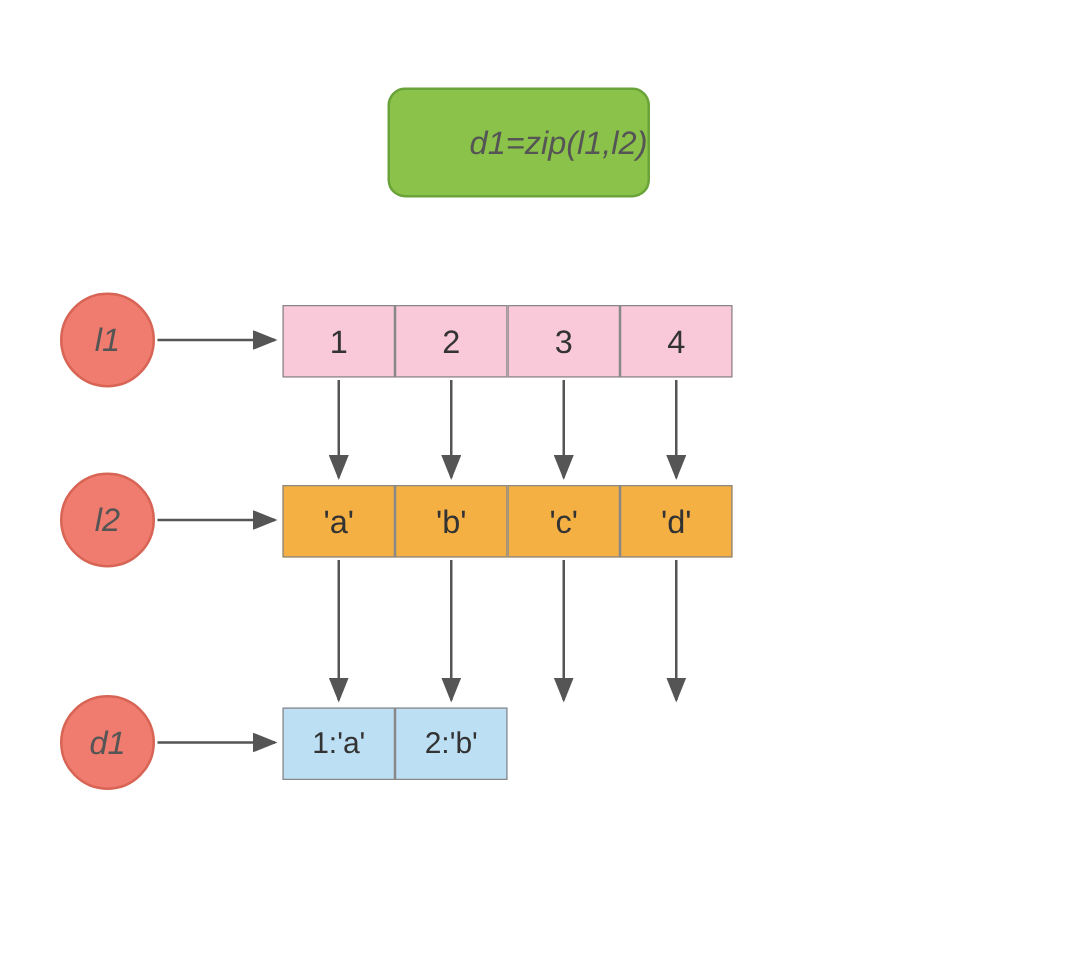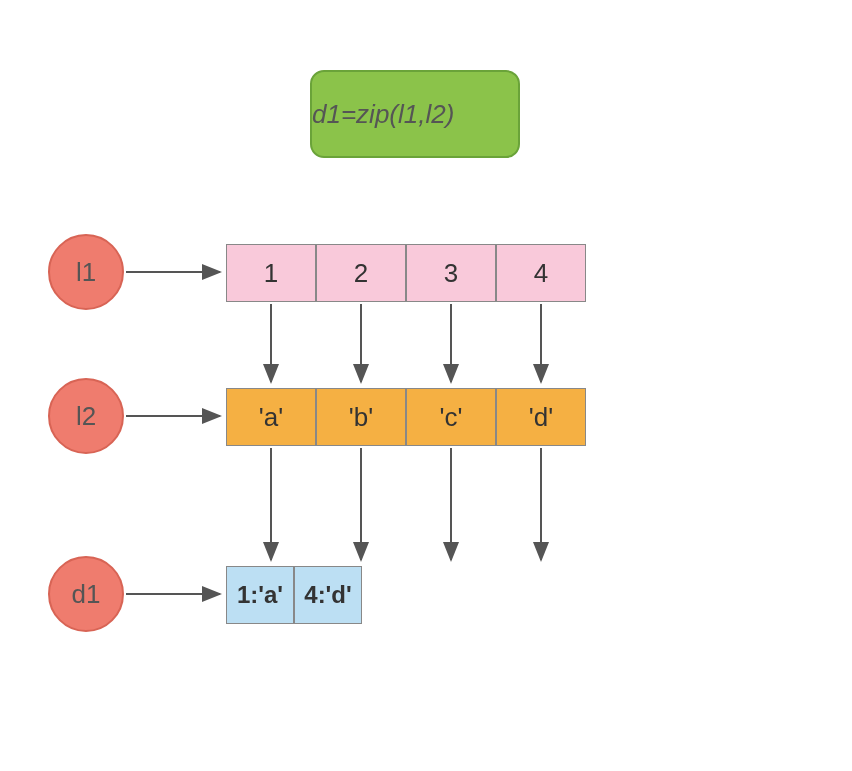--- a/index.html
+++ b/index.html
@@ -14,54 +14,55 @@
       position: absolute;
       left: 310px;
       top: 70px;
       width: 210px;
       height: 88px;
       background: #8bc34a;
       border: 2px solid #6aa339;
       border-radius: 14px;
       display: flex;
       align-items: center;
-      justify-content: flex-start;
+      justify-content: flex-end;
       font-style: italic;
       font-size: 26px;
       color: #555;
     }
     .circle {
       position: absolute;
       width: 76px;
       height: 76px;
       border-radius: 50%;
       background: #ef7c6e;
       border: 2px solid #d86455;
       display: flex;
       align-items: center;
       justify-content: center;
+      font-style: italic;
       font-size: 26px;
       color: #555;
     }
     .row {
       position: absolute;
       display: flex;
     }
     .cell {
       height: 58px;
       border: 1px solid #888;
       display: flex;
       align-items: center;
       justify-content: center;
       font-size: 26px;
       color: #333;
     }
     .l1-cell { width: 90px; background: #f9c9da; }
     .l2-cell { width: 90px; background: #f5b043; }
-    .d1-cell { width: 68px; background: #bcdff3; font-size: 24px; font-weight: bold; }
+    .d1-cell { width: 90px; background: #bcdff3; font-size: 24px; }
     
     svg.arrows {
       position: absolute;
       left: 0;
       top: 0;
       width: 852px;
       height: 771px;
       pointer-events: none;
     }
   </style>
@@ -93,21 +94,21 @@
 
 <div class="row" style="left:226px; top:388px;">
   <div class="cell l2-cell">'a'</div>
   <div class="cell l2-cell">'b'</div>
   <div class="cell l2-cell">'c'</div>
   <div class="cell l2-cell">'d'</div>
 </div>
 
 <div class="row" style="left:226px; top:566px;">
   <div class="cell d1-cell">1:'a'</div>
-  <div class="cell d1-cell">4:'d'</div>
+  <div class="cell d1-cell">2:'b'</div>
 </div>
 
 <svg class="arrows">
   <defs>
     <marker id="arrowhead" markerWidth="10" markerHeight="8" refX="9" refY="4" orient="auto">
       <polygon points="0 0, 10 4, 0 8" fill="#555"></polygon>
     </marker>
   </defs>
 
   <line x1="126" y1="272" x2="220" y2="272" stroke="#555" stroke-width="2" marker-end="url(#arrowhead)"></line>

